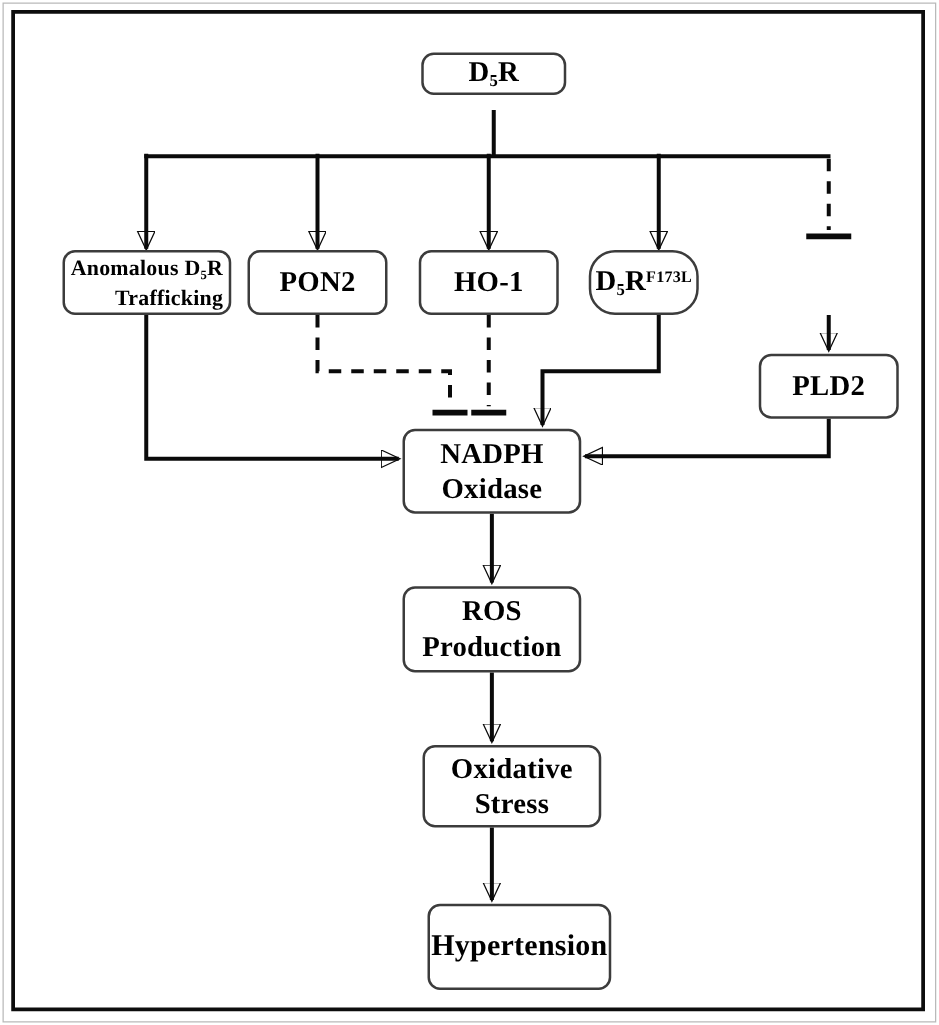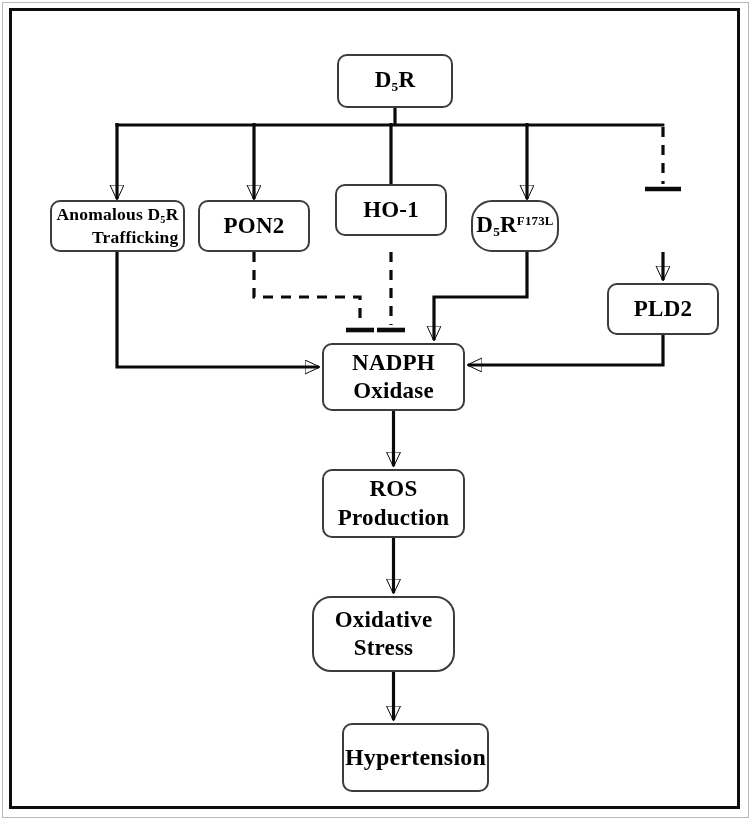--- a/index.html
+++ b/index.html
@@ -36,30 +36,30 @@
     border:2px solid #3c3c3c;
     border-radius:10px;
     box-sizing:border-box;
     font-weight:bold;
     font-size:23px;
     line-height:1.22;
     letter-spacing:.2px;
   }
   .node .sub{font-size:0.58em;vertical-align:-0.30em;}
   .node .sup{font-size:0.56em;vertical-align:0.52em;}
-  #n-d5r        {left:337px;top:42px; width:116px;height:54px;margin-top:12px;}
+  #n-d5r        {left:337px;top:42px; width:116px;height:34px;}
   #n-anomalous  {left:50px; top:200px;width:135px;height:52px;font-size:17.5px;line-height:1.3;text-align:right;}
   #n-pon2       {left:198px;top:200px;width:112px;height:52px;}
-  #n-ho1        {left:335px;top:184px;width:112px;height:52px;}
+  #n-ho1        {left:335px;top:200px;width:112px;height:52px;}
   #n-d5rf173l   {left:471px;top:200px;width:88px;height:52px;border-radius:21px;}
   #n-pkc        {left:607px;top:200px;width:112px;height:52px;}
   #n-pld2       {left:607px;top:283px;width:112px;height:52px;}
   #n-nadph      {left:322px;top:343px;width:143px;height:68px;}
   #n-ros        {left:322px;top:469px;width:143px;height:69px;}
-  #n-oxstress   {left:312px;top:596px;width:143px;height:76px;border-radius:19px;}
+  #n-oxstress   {left:338px;top:596px;width:143px;height:66px;}
   #n-hyp        {left:320px;top:723px;width:147px;height:69px;font-size:24px;margin-left:22px;}
 </style>
 </head>
 <body>
 
 <div class="page">
 
   <div class="outer-edge"></div>
   <div class="frame"></div>
 

